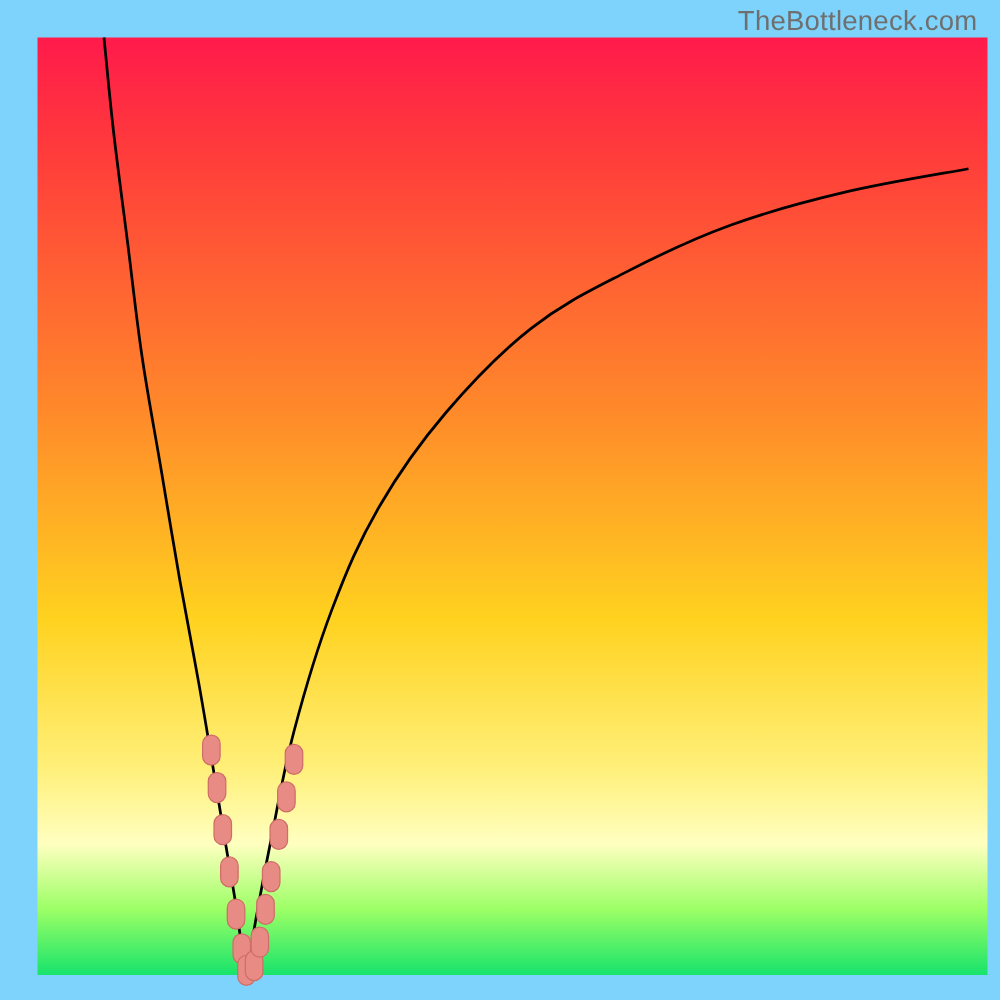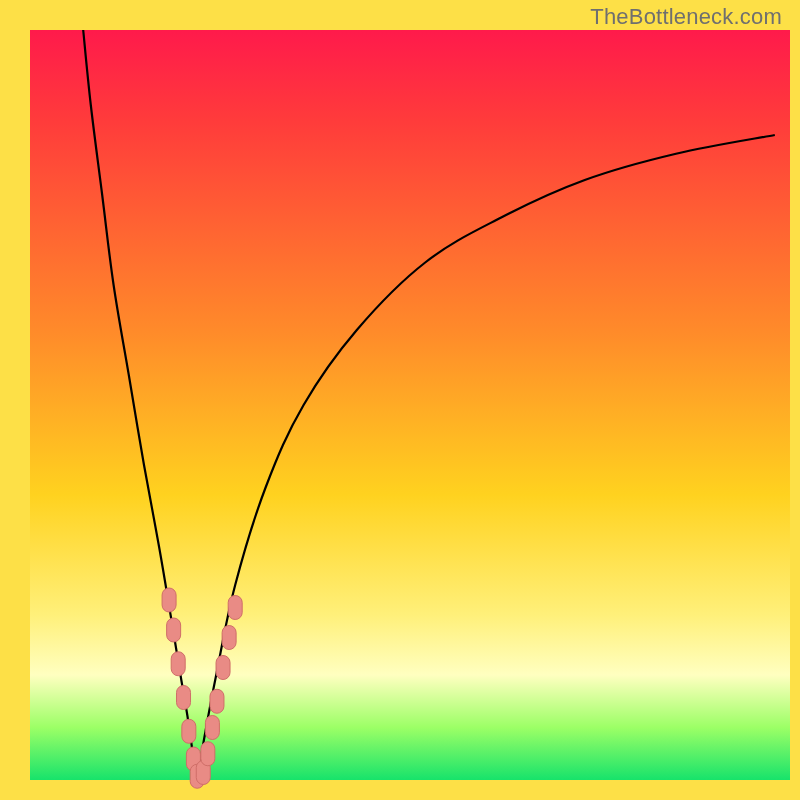--- a/index.html
+++ b/index.html
@@ -8,21 +8,21 @@
     width: 800px;
     height: 800px;
     overflow: hidden;
     background: #000;
     font-family: Arial, Helvetica, sans-serif;
   }
   .frame {
     position: absolute;
     left: 0; top: 0;
     width: 800px; height: 800px;
-    background: #fde047;
+    background: #7dd3fc;
   }
   .plot {
     position: absolute;
     background: linear-gradient(
       to bottom,
       var(--c-top) 0%,
       var(--c-red) 12%,
       var(--c-orange) 40%,
       var(--c-yellow) 62%,
       var(--c-paleyellow) 78%,

